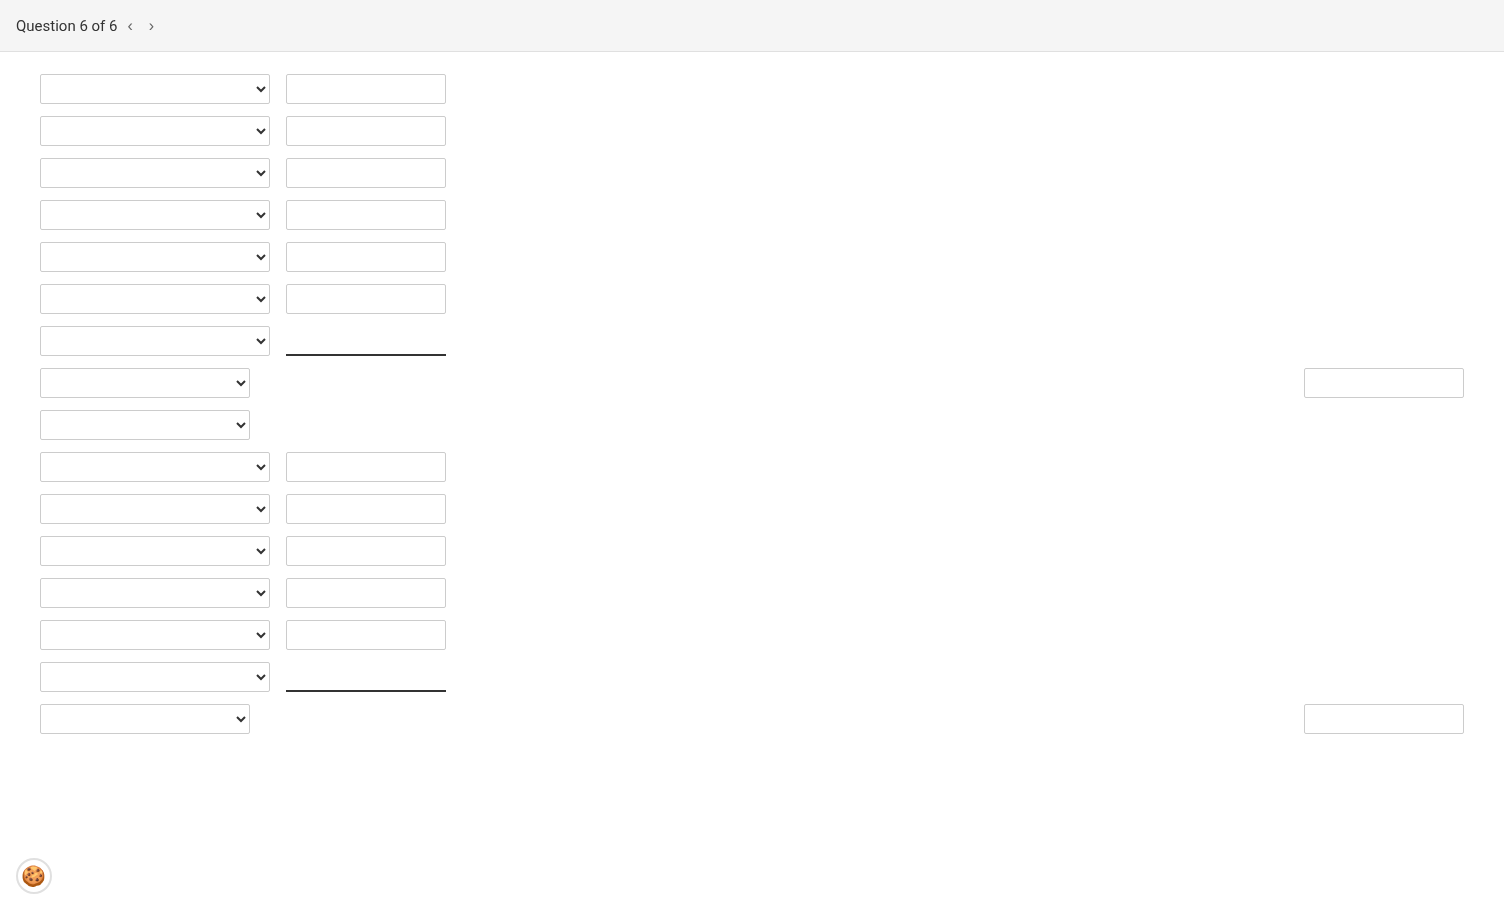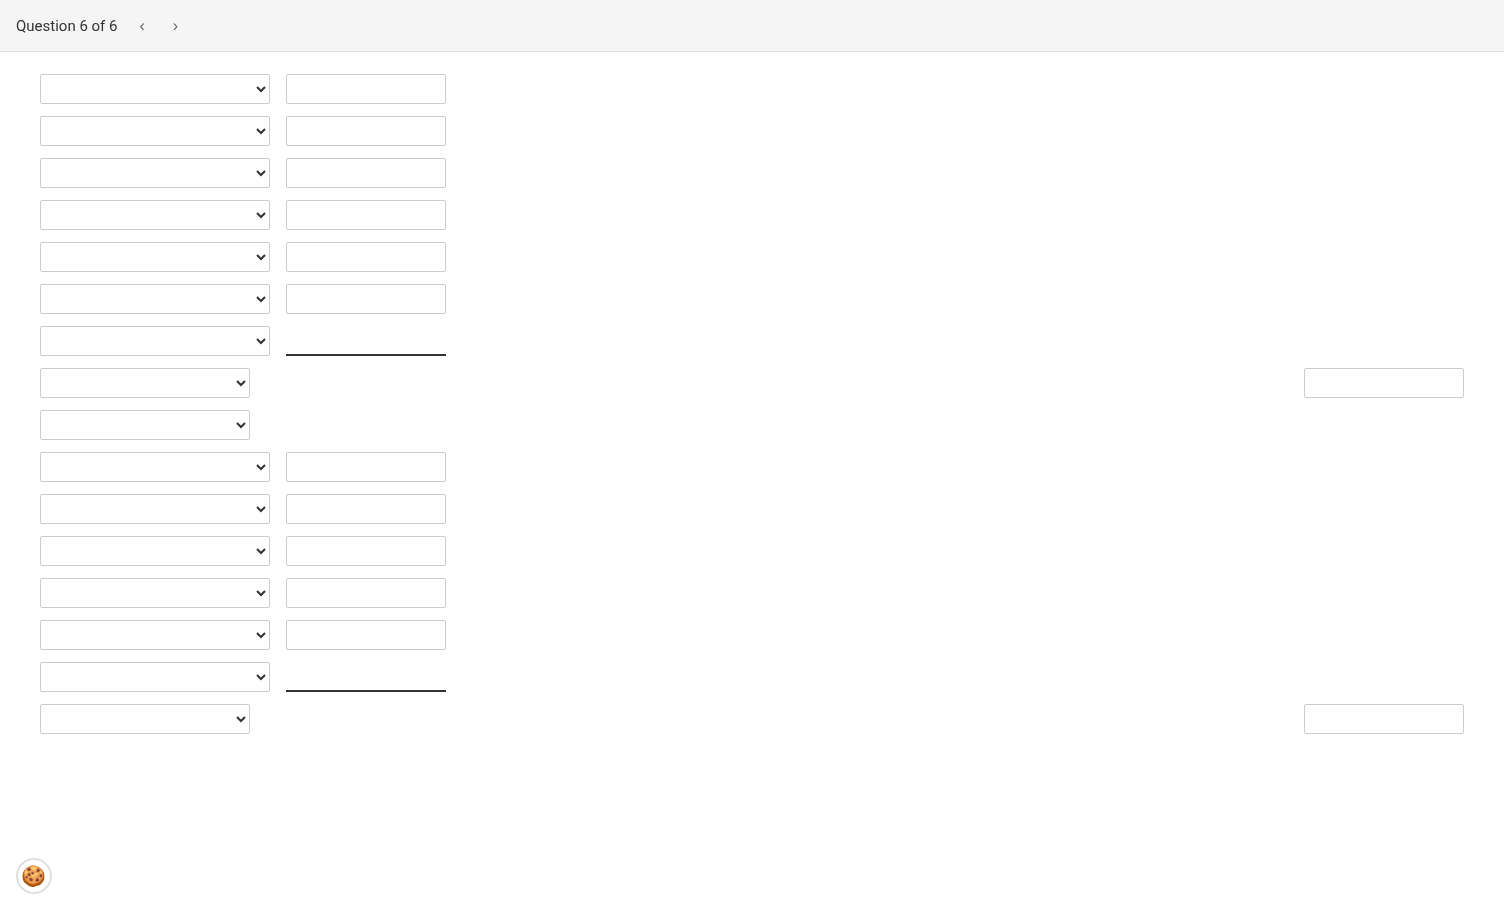--- a/index.html
+++ b/index.html
@@ -19,21 +19,21 @@
       position: fixed;
       top: 0;
       left: 0;
       right: 0;
       height: 52px;
       background: #f5f5f5;
       border-bottom: 1px solid #e0e0e0;
       display: flex;
       align-items: center;
       padding: 0 16px;
-      gap: 16px;
+      gap: 4px;
       z-index: 100;
     }
 
     .question-label {
       font-size: 15px;
       color: #333;
       font-weight: 400;
     }
 
     .nav-btn {

